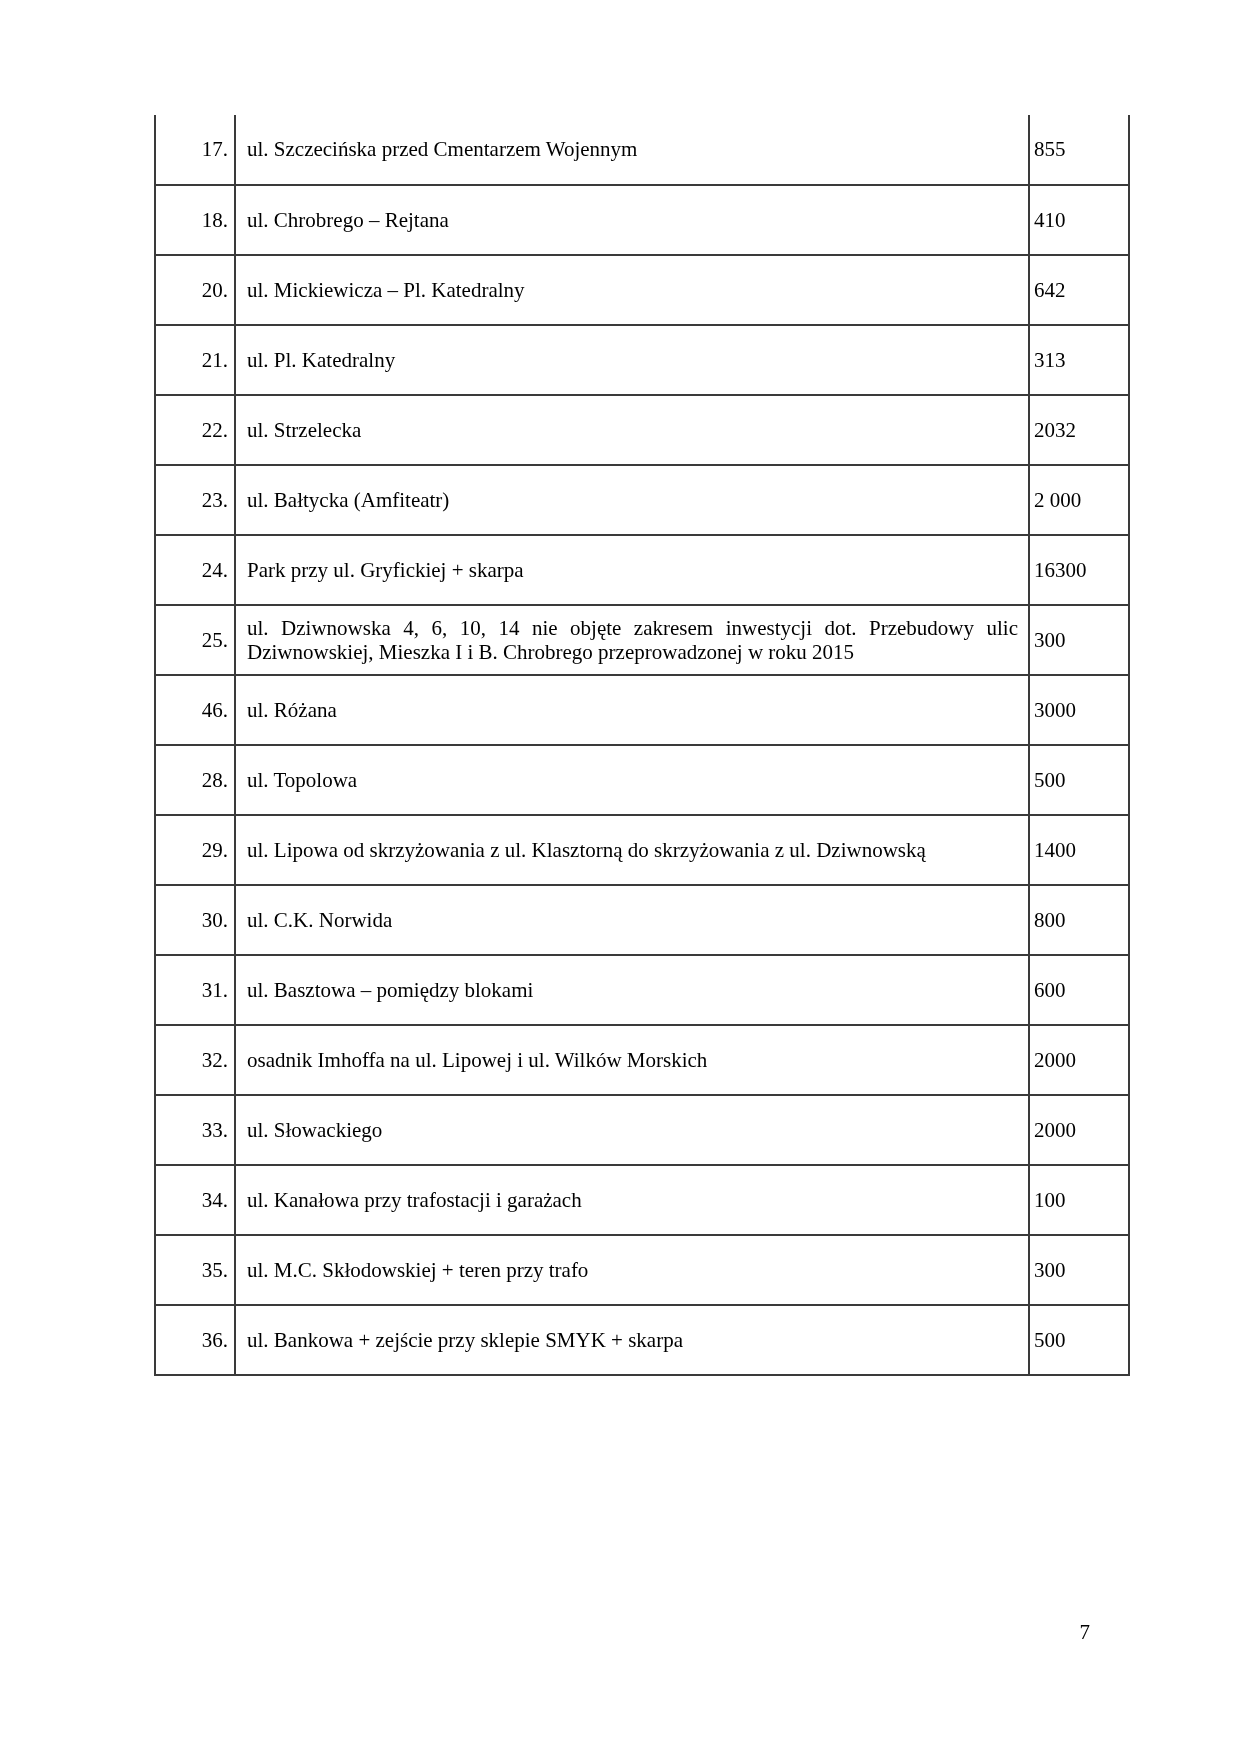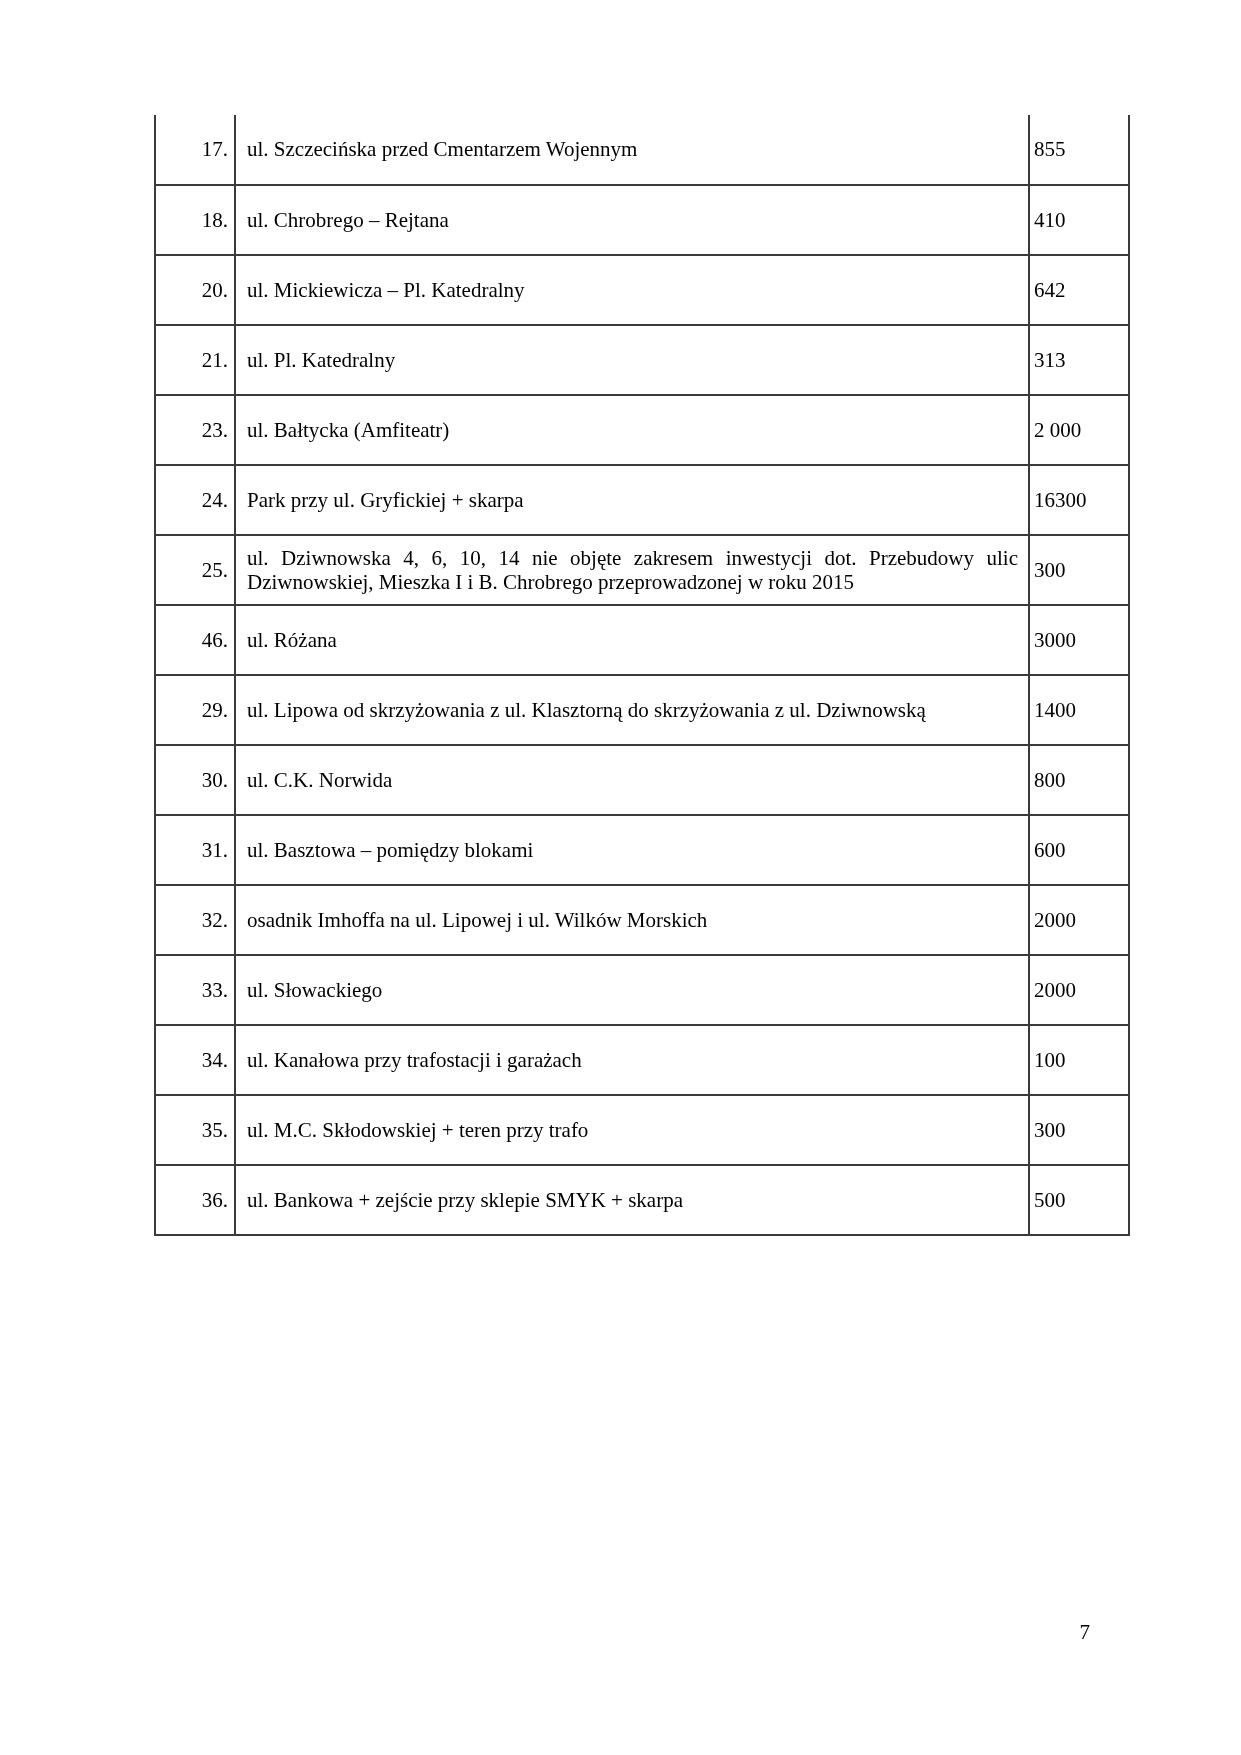--- a/index.html
+++ b/index.html
@@ -85,38 +85,48 @@
           <td class="col-no">20.</td>
           <td class="col-desc">ul. Mickiewicza – Pl. Katedralny</td>
           <td class="col-val">642</td>
         </tr>
         <tr>
           <td class="col-no">21.</td>
           <td class="col-desc">ul. Pl. Katedralny</td>
           <td class="col-val">313</td>
         </tr>
         <tr>
+          <td class="col-no">22.</td>
+          <td class="col-desc">ul. Strzelecka</td>
+          <td class="col-val">2032</td>
+        </tr>
+        <tr>
           <td class="col-no">23.</td>
           <td class="col-desc">ul. Bałtycka (Amfiteatr)</td>
           <td class="col-val">2 000</td>
         </tr>
         <tr>
           <td class="col-no">24.</td>
           <td class="col-desc">Park przy ul. Gryfickiej + skarpa</td>
           <td class="col-val">16300</td>
         </tr>
         <tr>
           <td class="col-no">25.</td>
           <td class="col-desc">ul. Dziwnowska 4, 6, 10, 14 nie objęte zakresem inwestycji dot. Przebudowy ulic Dziwnowskiej, Mieszka I i B. Chrobrego przeprowadzonej w roku 2015</td>
           <td class="col-val">300</td>
         </tr>
         <tr>
           <td class="col-no">46.</td>
           <td class="col-desc">ul. Różana</td>
           <td class="col-val">3000</td>
+        </tr>
+        <tr>
+          <td class="col-no">28.</td>
+          <td class="col-desc">ul. Topolowa</td>
+          <td class="col-val">500</td>
         </tr>
         <tr>
           <td class="col-no">29.</td>
           <td class="col-desc">ul. Lipowa od skrzyżowania z ul. Klasztorną do skrzyżowania z ul. Dziwnowską</td>
           <td class="col-val">1400</td>
         </tr>
         <tr>
           <td class="col-no">30.</td>
           <td class="col-desc">ul. C.K. Norwida</td>
           <td class="col-val">800</td>

